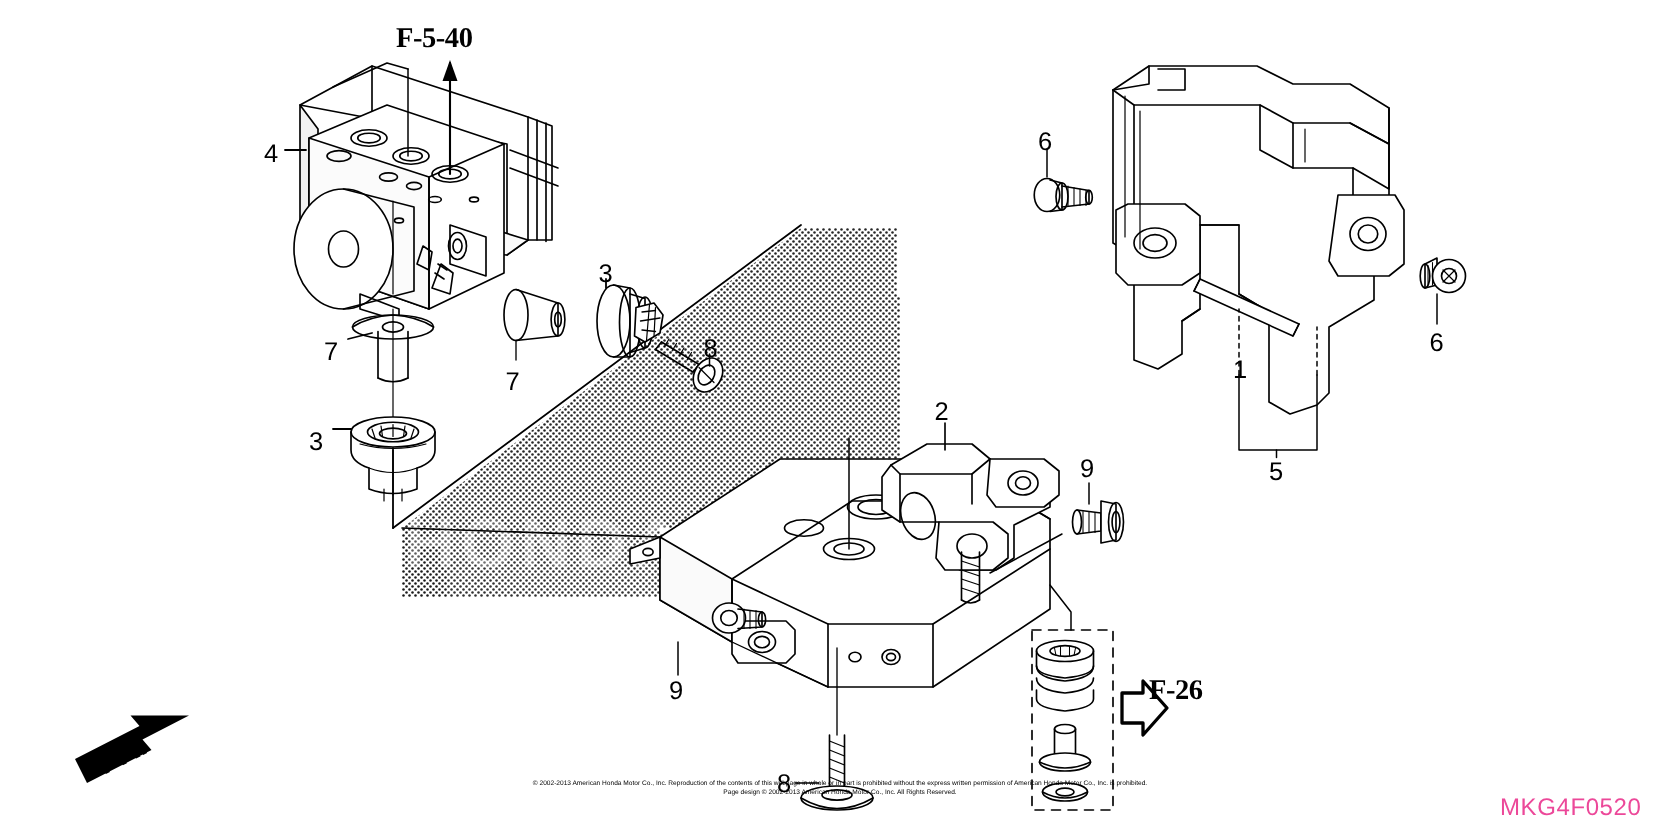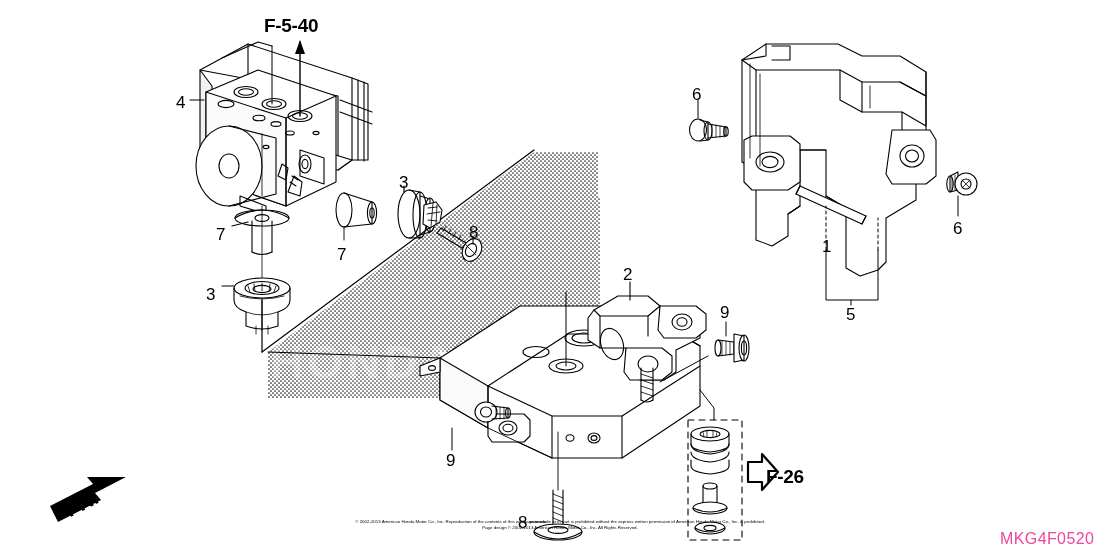--- a/index.html
+++ b/index.html
@@ -29,21 +29,21 @@
     position: absolute;
     font-family: "Liberation Sans", sans-serif;
     font-size: 17px;
     color: #000;
     line-height: 1;
     white-space: nowrap;
     user-select: none;
   }
   .ref-label {
     position: absolute;
-    font-family: Liberation Sans, sans-serif;
+    font-family: Liberation Serif, serif;
     font-weight: bold;
     font-size: 19px;
     letter-spacing: -0.3px;
     color: #000;
     white-space: nowrap;
   }
   .fr-label {
     position: absolute;
     font-family: "Liberation Sans", sans-serif;
     font-weight: bold;
@@ -422,21 +422,21 @@
         <polygon points="748,462 762,462 762,454 778,472 762,490 762,482 748,482"></polygon>
       </g>
 
       <g fill="#000" stroke="none">
         <polygon points="126,477 95,493 101,500 58,522 50,506 93,484 87,477"></polygon>
       </g>
     </g>
   </svg>
 
   <div class="ref-label" style="left:264px; top:15px;">F-5-40</div>
-  <div class="ref-label" style="left:766px; top:466px;">F-26</div>
+  <div class="ref-label" style="left:766px; top:450px;">F-26</div>
 
   <div class="fr-label" style="left:72px; top:498px;">FR.</div>
 
   <div class="callout" style="left:176px; top:94px;">4</div>
   <div class="callout" style="left:216px; top:226px;">7</div>
   <div class="callout" style="left:206px; top:286px;">3</div>
   <div class="callout" style="left:337px; top:246px;">7</div>
   <div class="callout" style="left:399px; top:174px;">3</div>
   <div class="callout" style="left:469px; top:224px;">8</div>
   <div class="callout" style="left:692px; top:86px;">6</div>

